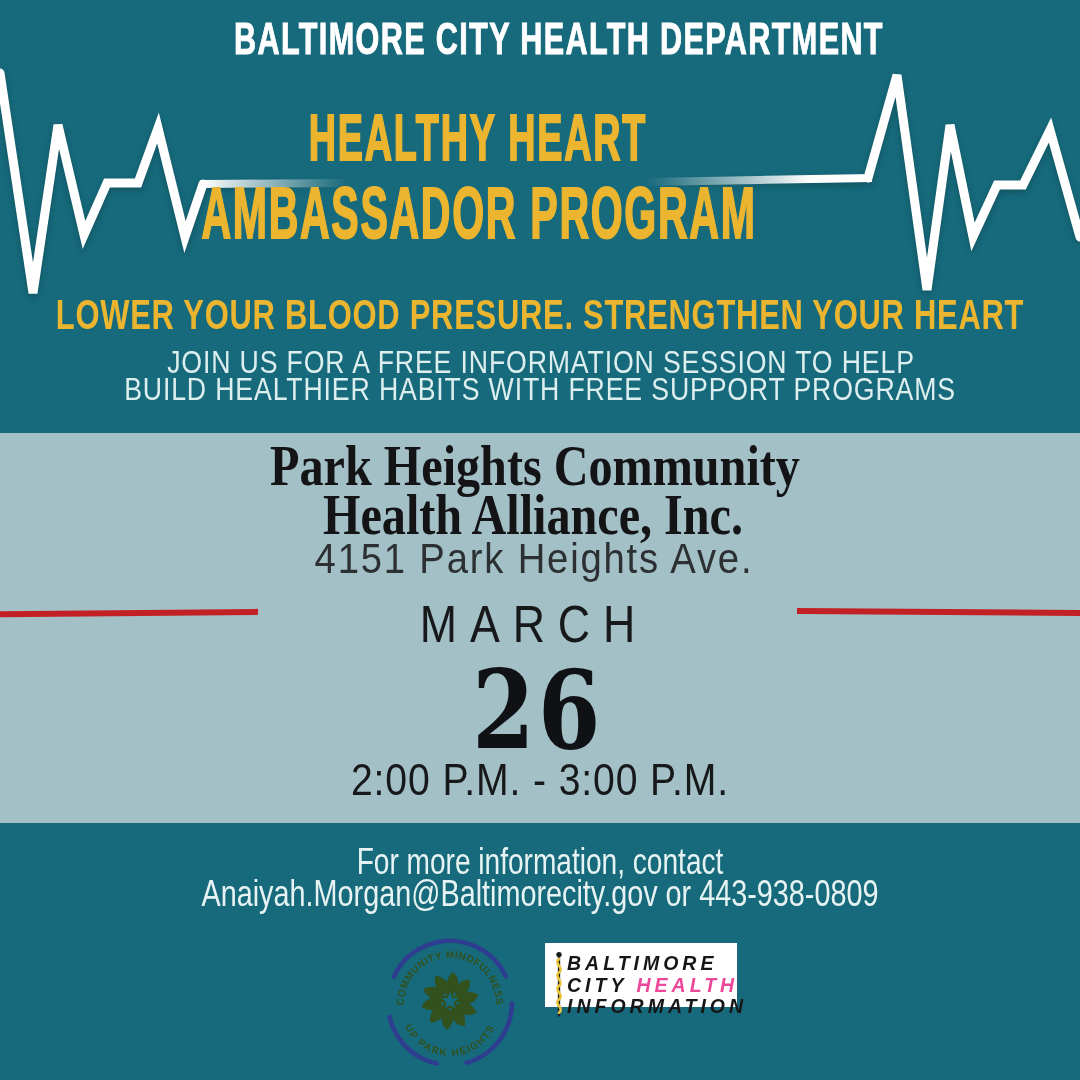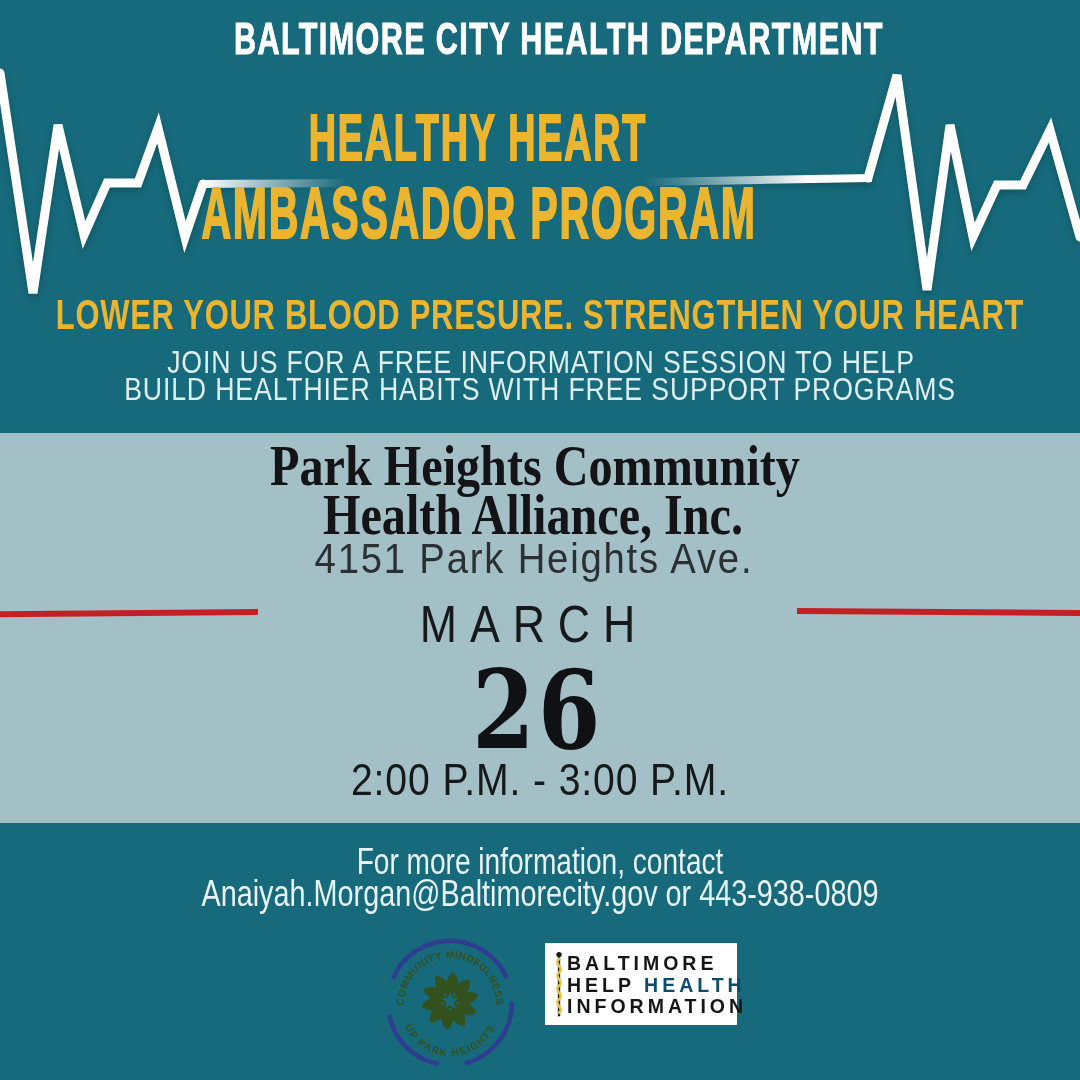--- a/index.html
+++ b/index.html
@@ -31,24 +31,24 @@
 
   .contact1  { left:540px; top:844px; font-size:36px; font-weight:400; color:#e7f3f3; --sx:0.78; }
   .contact2  { left:540px; top:876px; font-size:36px; font-weight:400; color:#e7f3f3; --sx:0.80; }
 
   .redline { position:absolute; height:6px; background:#c32026; }
   .redline.left  { left:0;    top:610px; width:258px; transform:rotate(-0.5deg); }
   .redline.right { left:797px; top:609px; width:283px; transform:rotate(0.4deg); }
 
   .ekg { position:absolute; left:0; top:0; filter:drop-shadow(0 3px 3px rgba(8,40,50,0.35)); }
 
-  .bchd-box { position:absolute; left:545px; top:943px; width:192px; height:82px; background:#ffffff; }
+  .bchd-box { position:absolute; left:545px; top:943px; width:192px; height:64px; background:#ffffff;font-style:italic; }
   .bchd-staff { position:absolute; left:4px; top:8px; }
   .bchd-text { position:absolute; left:22px; top:10px; font-weight:700; font-size:19.5px; letter-spacing:4px; color:#161616; line-height:21.5px; white-space:nowrap; }
-  .bchd-health { color:#0c4a6e; }
+  .bchd-health { color:#ec4899; }
 
   .community-logo { position:absolute; left:375px; top:928px; }
 </style>
 </head>
 <body>
 
 <div class="poster">
 
   <div class="band-top"></div>
   <div class="band-mid"></div>
@@ -119,18 +119,18 @@
   </svg>
 
   <div class="bchd-box">
     <svg class="bchd-staff" width="20" height="68" viewBox="0 0 20 76">
       <circle cx="10" cy="4" r="3" fill="#1a1a1a"></circle>
       <line x1="10" y1="7" x2="10" y2="73" stroke="#1a1a1a" stroke-width="2.6"></line>
       <path d="M10,9 C3,14 17,19 10,24 C3,29 17,34 10,39 C3,44 17,49 10,54 C3,59 17,64 10,69" fill="none" stroke="#e9c53b" stroke-width="3" stroke-linecap="round"></path>
     </svg>
     <div class="bchd-text">
       <div>BALTIMORE</div>
-      <div><span>HELP</span> <span class="bchd-health">HEALTH</span></div>
+      <div><span>CITY</span> <span class="bchd-health">HEALTH</span></div>
       <div>INFORMATION</div>
     </div>
   </div>
 
 </div>
 
 </body></html>

